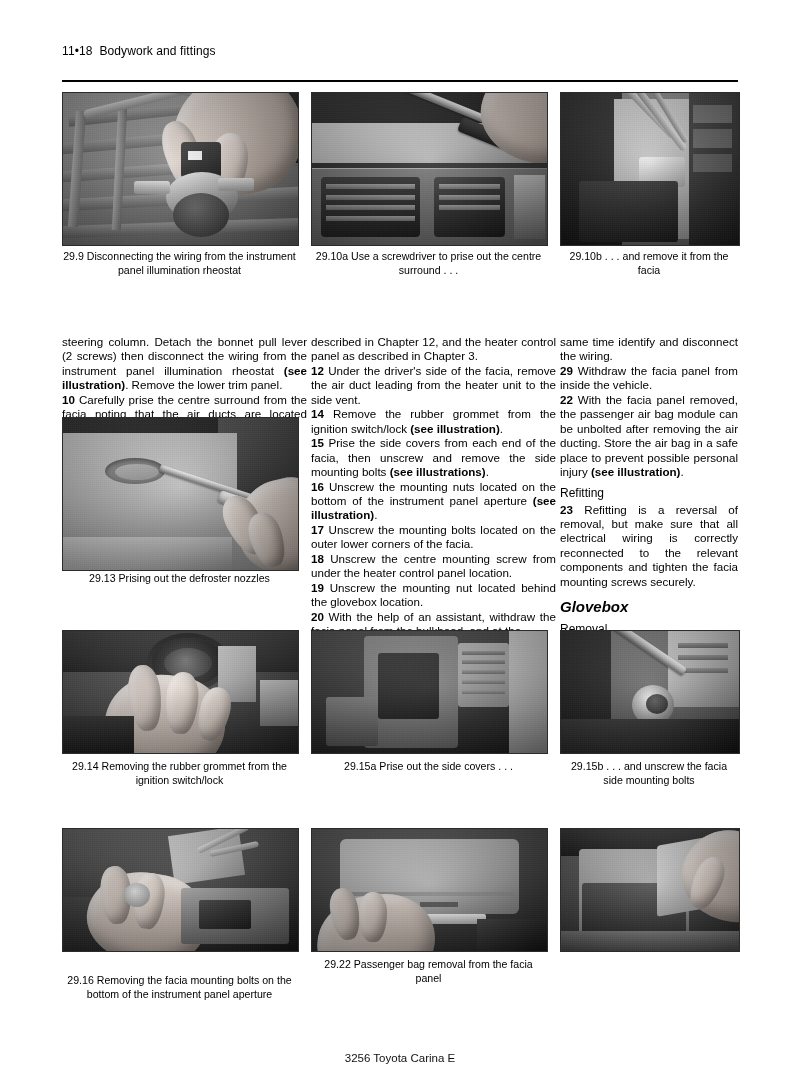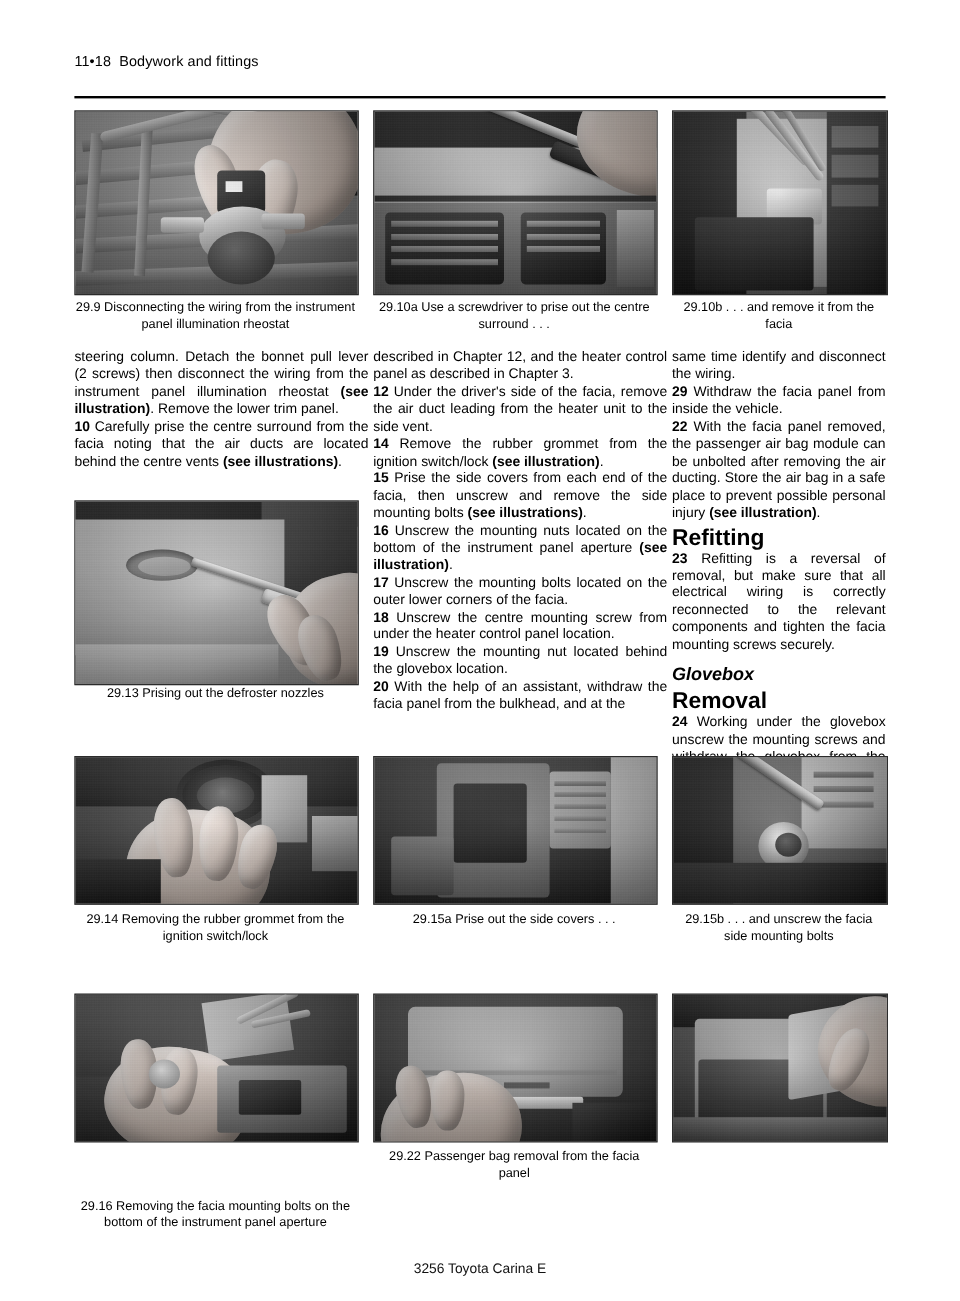--- a/index.html
+++ b/index.html
@@ -34,31 +34,31 @@
   .caption {
     position:absolute;
     font-size:10.6px;
     font-weight:normal;
     line-height:13.5px;
     text-align:center;
     color:#000;
   }
 
   
-  .col { position:absolute; width:245px; font-size:11.6px; line-height:14.45px; }
+  .col { position:absolute; width:245px; font-size:11.6px; line-height:14.45px;margin-top:44px; }
   .col p {
     margin:0;
     text-align:justify;
     text-justify:inter-word;
     -webkit-hyphens:none; hyphens:none;
   }
   .col p .num { font-weight:bold; }
   .col p b { font-weight:bold; }
   .h-sub {
-    font-size:19px; font-weight:bold; margin:5px 0 2px 0; line-height:16px;
+    font-size:12px; font-weight:normal; margin:5px 0 2px 0; line-height:16px;
   }
   .h-sec {
     font-size:15px; font-weight:bold; font-style:italic;
     margin:9px 0 3px 0; line-height:18px;
   }
 
   .footer {
     position:absolute; left:0; top:1052px; width:800px;
     text-align:center; font-size:11.5px; color:#111;
   }
@@ -304,21 +304,21 @@
       <div class="hand" style="left:10%;top:36%;width:120px;height:92px;transform:rotate(10deg);"></div>
       <div class="finger" style="left:16%;top:30%;width:30px;height:58px;transform:rotate(-4deg);"></div>
       <div class="finger" style="left:30%;top:36%;width:30px;height:56px;transform:rotate(6deg);"></div>
       <div class="gl" style="left:26%;top:44%;width:26px;height:24px;border-radius:50%;background:radial-gradient(circle at 40% 35%,#e8e8e8,#7e7e7e);"></div>
       <div class="panel" style="left:50%;top:48%;width:46%;height:46%;background:linear-gradient(170deg,#9a9a9a,#585858);border-radius:3px;"></div>
       <div class="dark" style="left:58%;top:58%;width:22%;height:24%;border-radius:2px;"></div>
       <div class="vign"></div>
         <div class="grain"></div>
     </div>
   </div>
-  <div class="caption" style="left:62px; top:999px; width:235px;">29.16  Removing the facia mounting bolts on the bottom of the instrument panel aperture</div>
+  <div class="caption" style="left:62px; top:974px; width:235px;">29.16  Removing the facia mounting bolts on the bottom of the instrument panel aperture</div>
 
   <div class="photo" style="left:311px; top:828px; width:235px; height:122px;">
     <div class="scene">
       <div class="dark" style="left:0;top:0;width:100%;height:100%;background:linear-gradient(170deg,#5e5e5e,#1b1b1b);"></div>
       <div class="lightpanel" style="left:12%;top:8%;width:76%;height:62%;border-radius:6px;background:linear-gradient(165deg,#d6d6d6,#9d9d9d 70%,#7b7b7b);"></div>
       <div class="gl" style="left:14%;top:52%;width:72%;height:4px;background:#8a8a8a;"></div>
       <div class="gl" style="left:46%;top:60%;width:16%;height:5px;background:#4f4f4f;"></div>
       <div class="gl" style="left:30%;top:70%;width:44%;height:10px;background:linear-gradient(180deg,#efefef,#a8a8a8);border-radius:2px;"></div>
       <div class="gl" style="left:32%;top:71%;width:3px;height:7px;background:#3a3a3a;"></div>
       <div class="gl" style="left:37%;top:71%;width:3px;height:7px;background:#3a3a3a;"></div>

